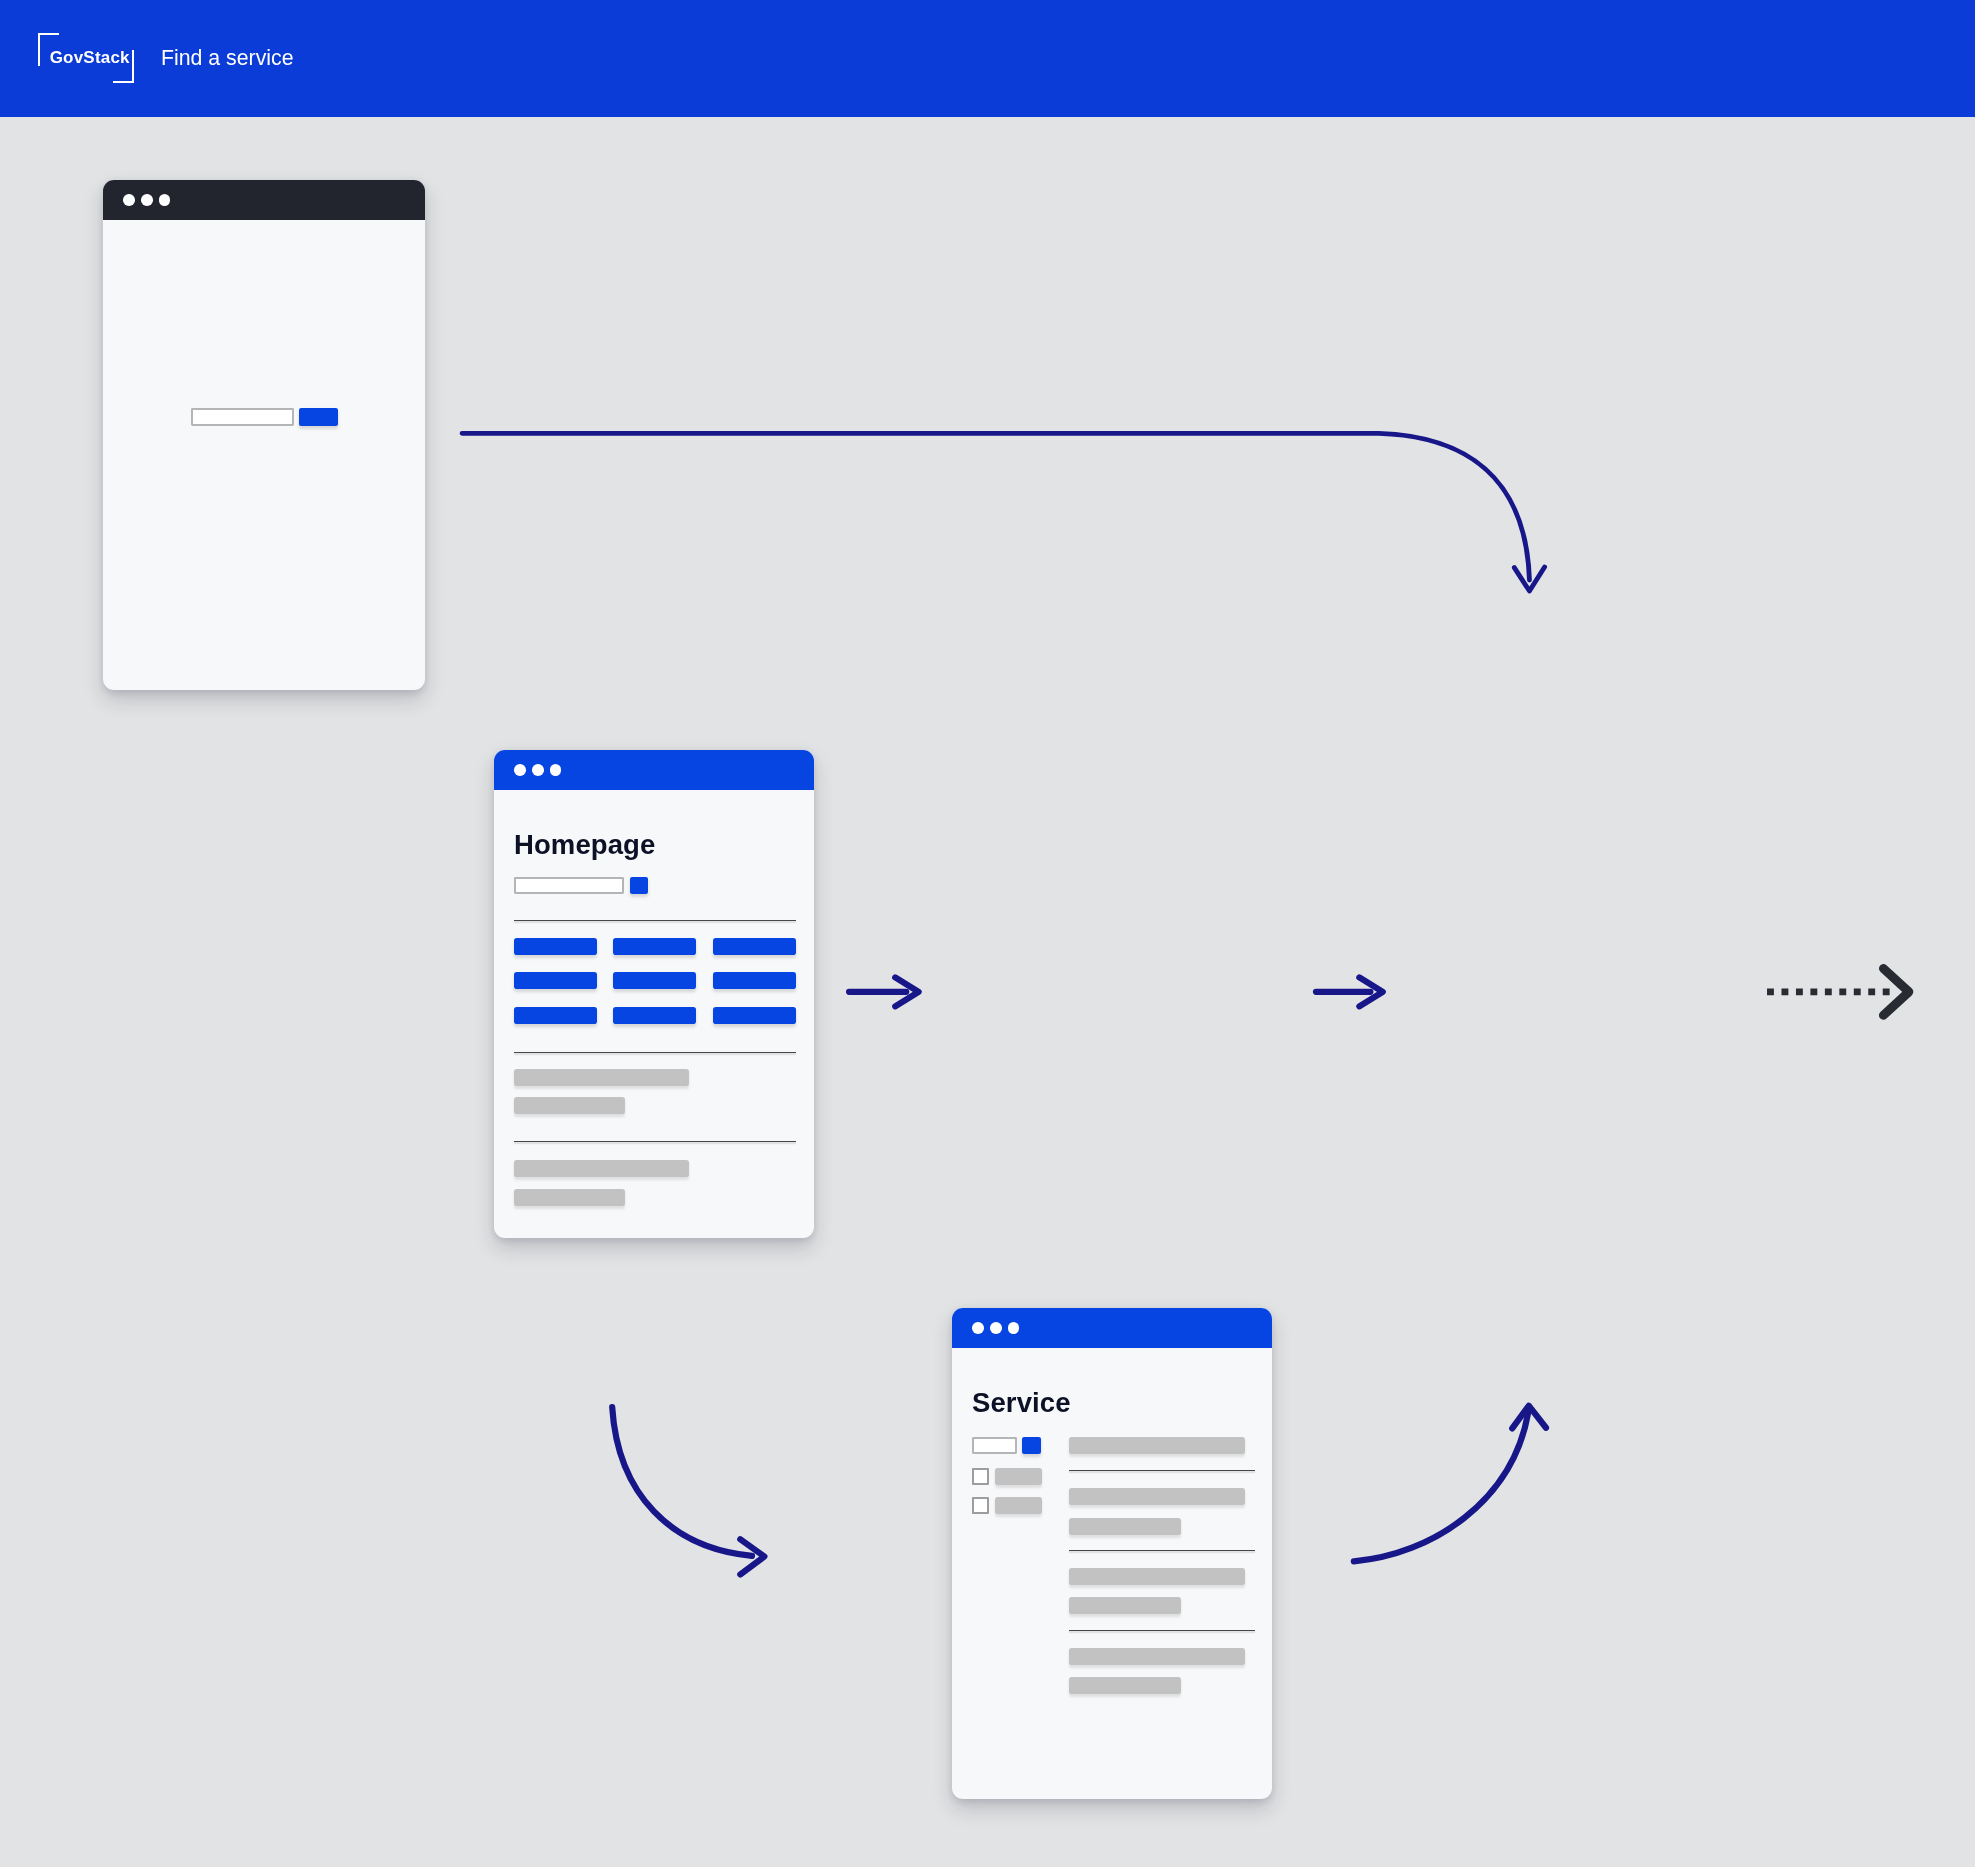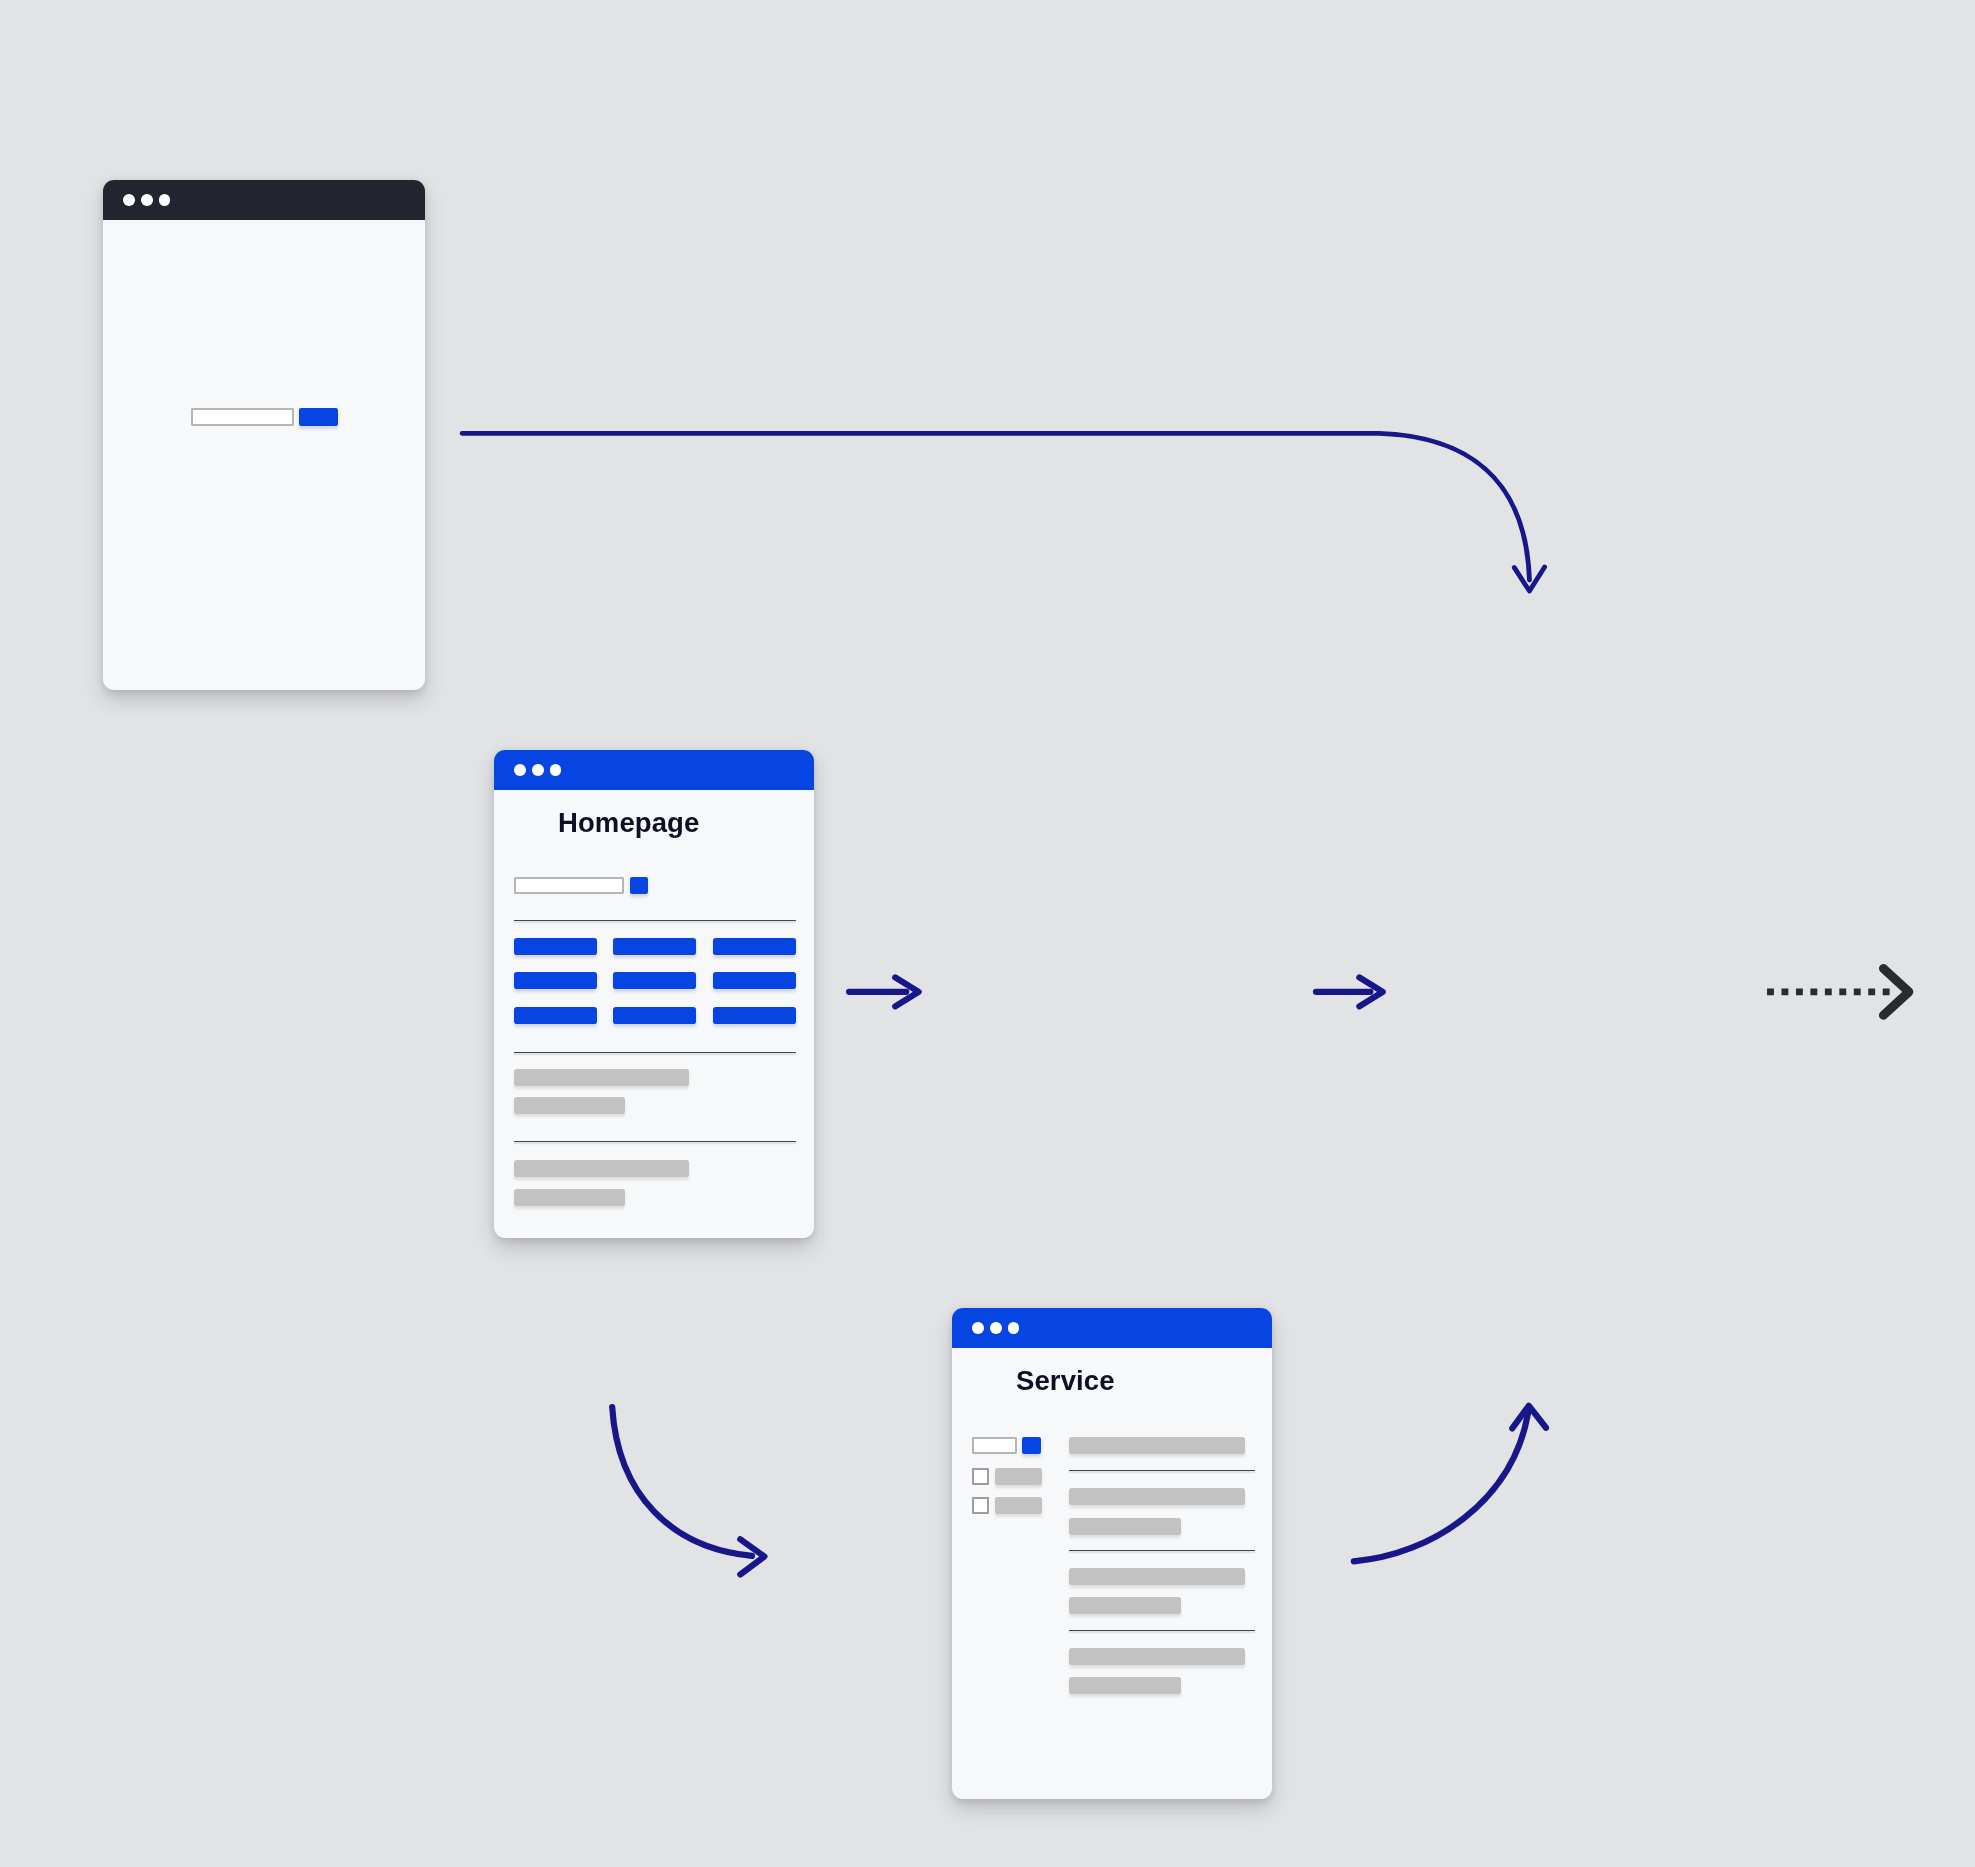--- a/index.html
+++ b/index.html
@@ -19,22 +19,22 @@
   .nav-label{position:absolute;left:161px;top:0;height:117px;display:flex;align-items:center;
     font-size:21.3px;color:#fff;white-space:nowrap;cursor:pointer;}
   
   .window{position:absolute;background:#F7F8FA;border-radius:11px;
     box-shadow:0 9.6px 20.7px rgba(25,30,55,.18), 0 2.8px 6.9px rgba(25,30,55,.10);}
   .win-header{position:absolute;left:0;top:0;right:0;height:40px;border-radius:11px 11px 0 0;
     display:flex;align-items:center;gap:6.2px;padding-left:20px;}
   .win-header.blue{background:#0745E2;}
   .win-header.dark{background:#22252D;}
   .dot{width:11.7px;height:11.7px;border-radius:50%;background:#fff;flex:0 0 auto;}
-  .win-title{position:absolute;left:20px;top:58px;font-size:27.5px;line-height:30px;
-    font-weight:700;color:#0D1126;letter-spacing:0.1px;white-space:nowrap;margin-left:44px;}
+  .win-title{position:absolute;left:20px;top:80px;font-size:27.5px;line-height:30px;
+    font-weight:700;color:#0D1126;letter-spacing:0.1px;white-space:nowrap;}
   .ph-input{position:absolute;box-sizing:border-box;background:#fff;
     border:2.1px solid #B3B5B7;border-radius:1.4px;}
   .btn-sq{position:absolute;background:#0745E2;border-radius:2.1px;cursor:pointer;
     box-shadow:0 2.1px 3.4px rgba(0,0,0,.14);}
   .bar{position:absolute;background:#0745E2;border-radius:2.8px;cursor:pointer;
     box-shadow:0 2.1px 3.4px rgba(0,0,0,.14);}
   .gbar{position:absolute;background:#C2C2C3;border-radius:2.8px;
     box-shadow:0 2.1px 2.8px rgba(0,0,0,.10);}
   .divider{position:absolute;height:0;border-top:1.4px solid #43464B;
     box-shadow:0 1.4px 1.4px rgba(0,0,0,.22);}
@@ -43,20 +43,28 @@
   .cta{position:absolute;background:#0745E2;border-radius:12.4px;cursor:pointer;
     box-shadow:0 2.8px 5.5px rgba(0,0,0,.18);}
   
   .arrows{position:absolute;left:0;top:0;pointer-events:none;}
 </style>
 </head>
 <body>
 
 <div class="canvas">
 
+  <header class="topbar">
+    <div class="logo">
+      <span class="brk tl"></span>
+      <span class="logo-text">GovStack</span>
+      <span class="brk brr"></span>
+    </div>
+    <div class="nav-label">Find a service</div>
+  </header>
 
   <div class="window" style="left:103px;top:180px;width:322px;height:510px">
     <div class="win-header dark">
       <span class="dot"></span>
       <span class="dot"></span>
       <span class="dot"></span>
     </div>
     <div class="ph-input" style="left:88px;top:228px;width:103px;height:18px"></div>
     <div class="btn-sq" style="left:196px;top:228px;width:39px;height:18px"></div>
   </div>

